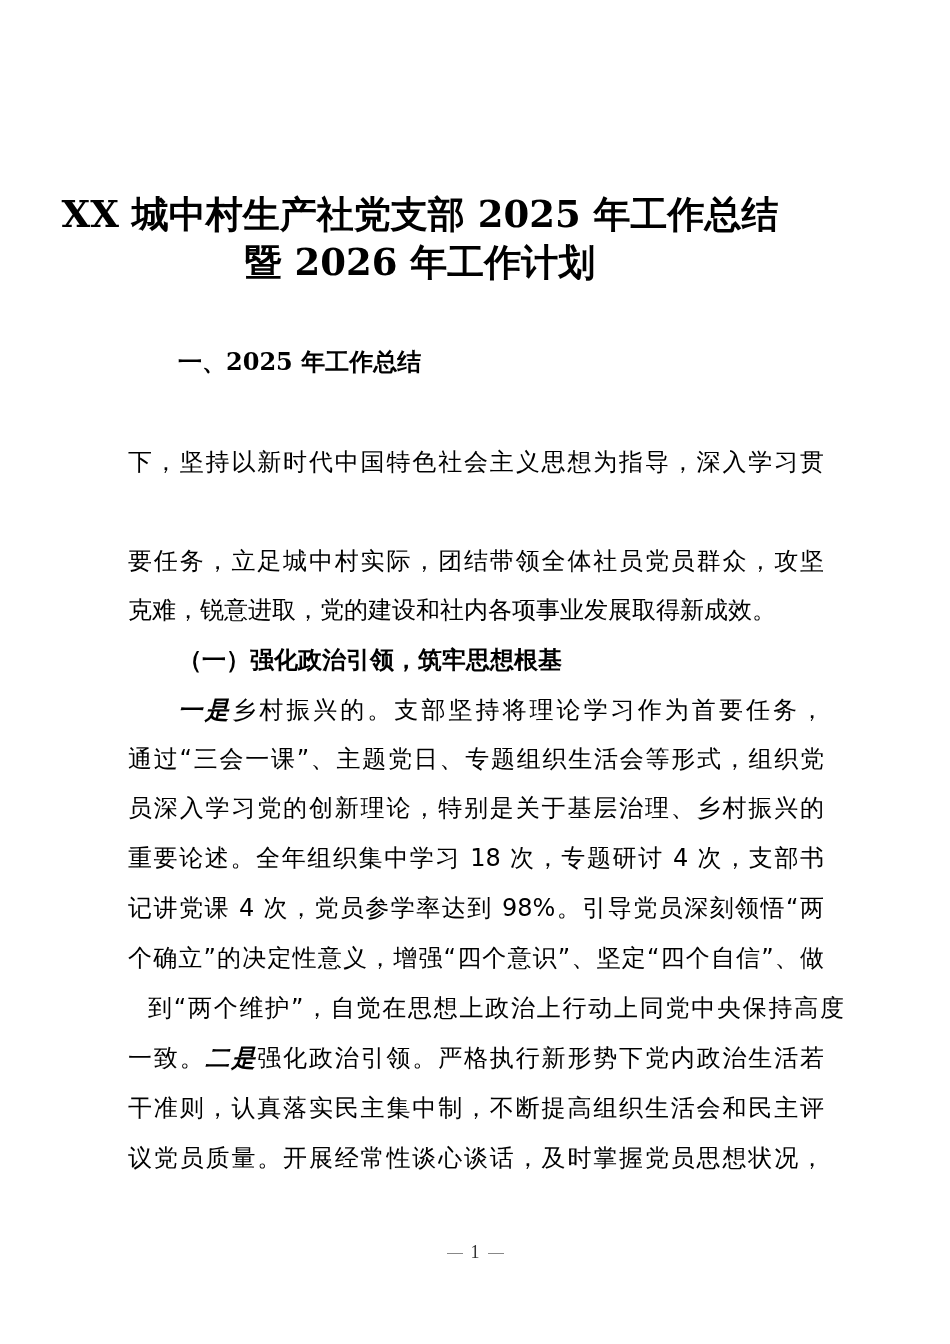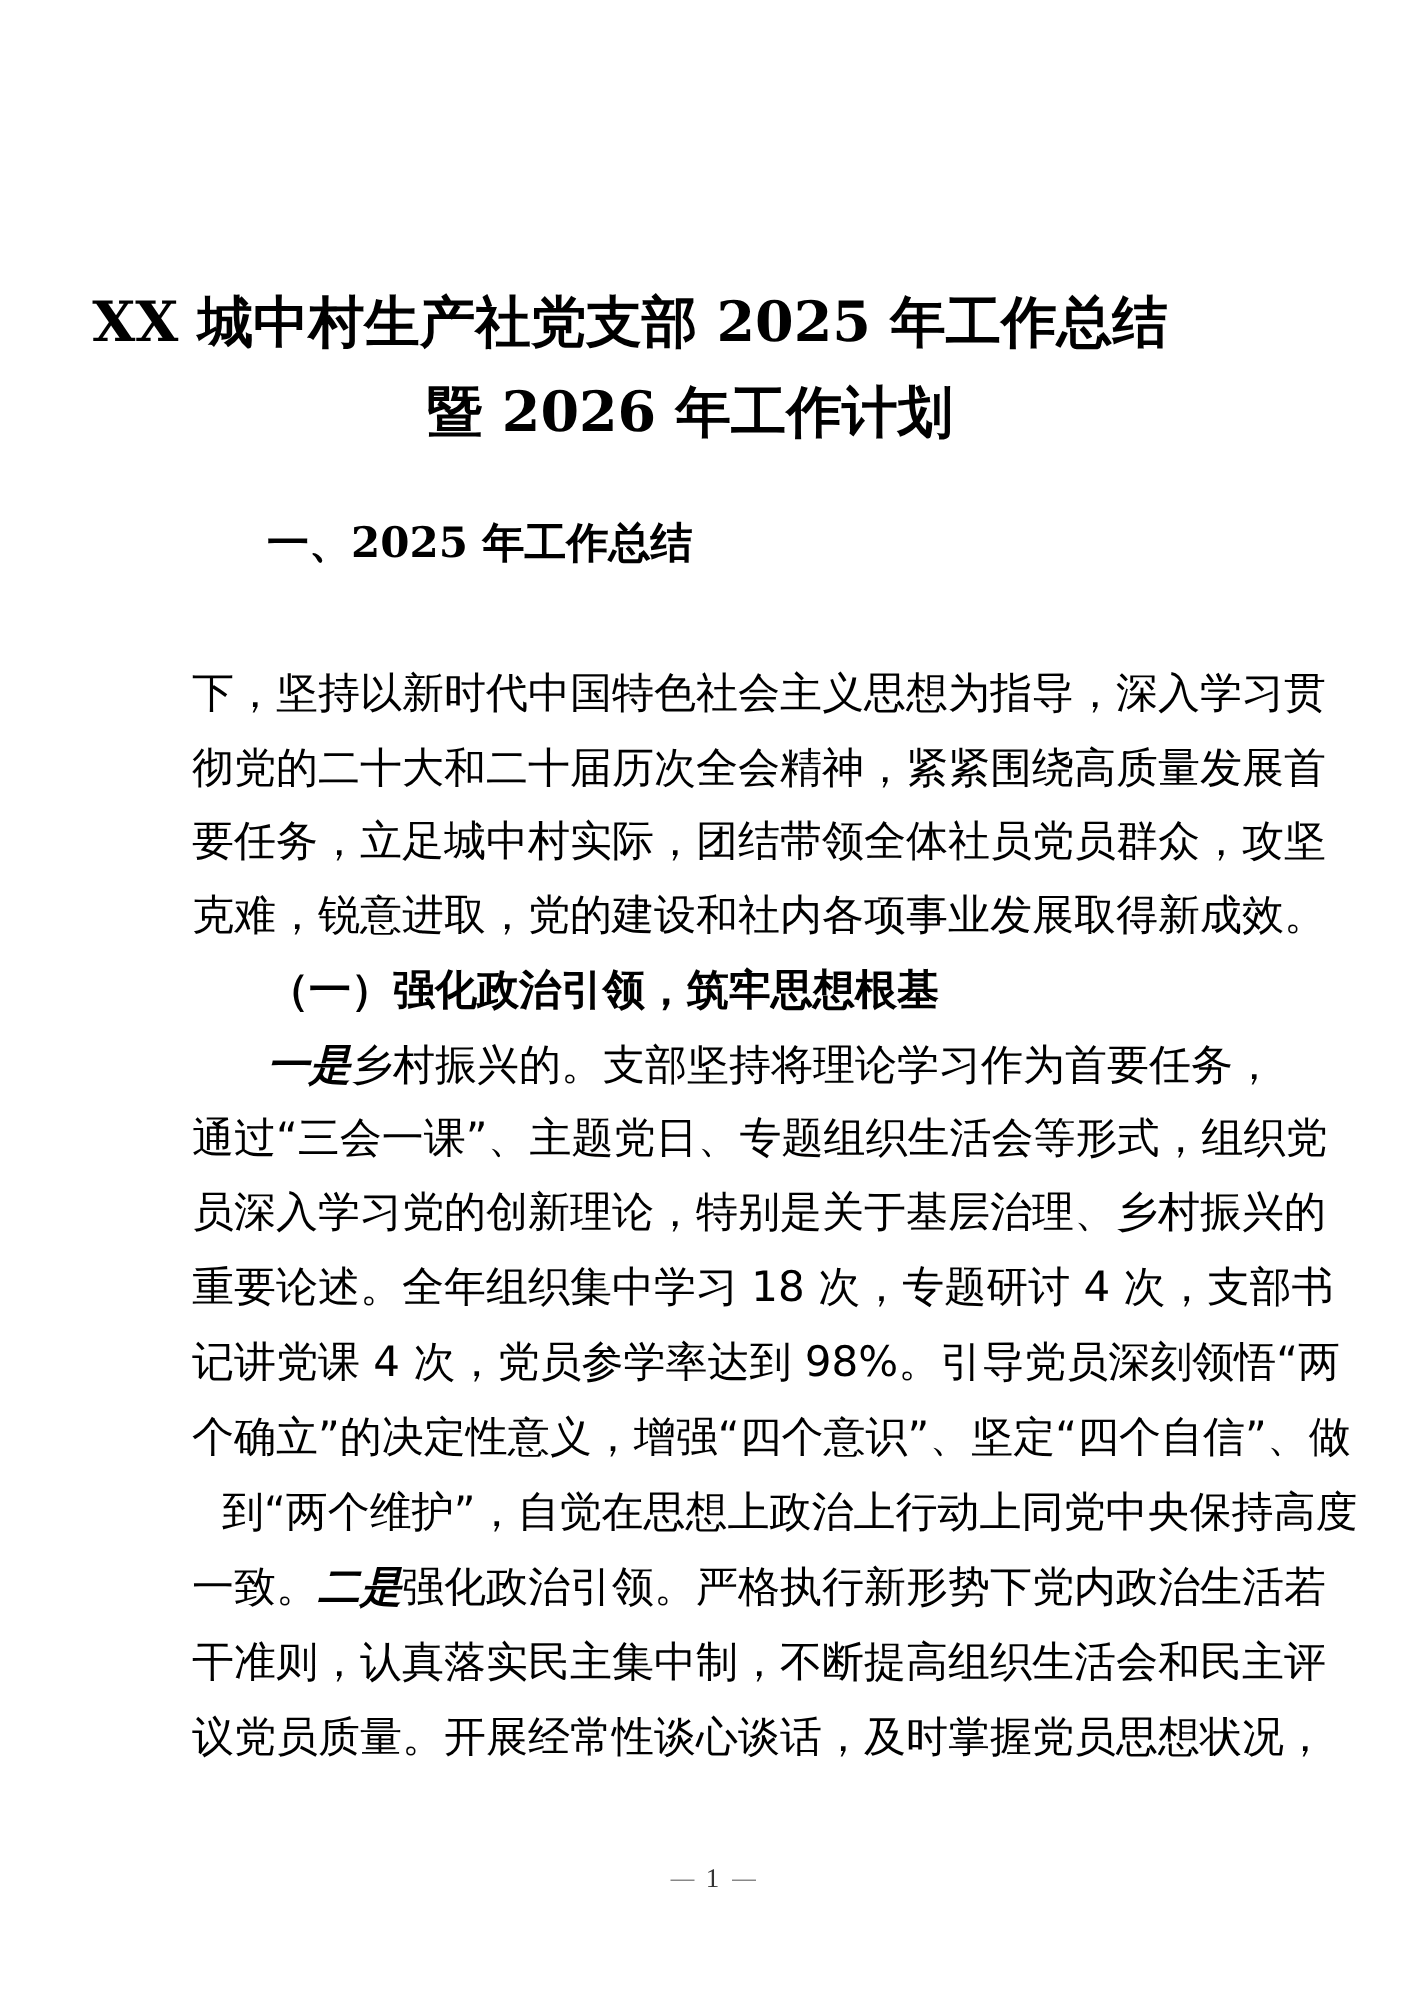--- a/index.html
+++ b/index.html
@@ -4,25 +4,25 @@
 <style>
   html, body { margin: 0; padding: 0; background: #ffffff; }
   body { width: 950px; height: 1344px; position: relative; overflow: hidden; color: #000; }
   .page { position: absolute; left: 0; top: 0; width: 950px; height: 1344px; background: #fff; }
   .title {
     position: absolute; left: 0; width: 840px; text-align: center;
     font-family: "DejaVu Serif", "Liberation Serif", serif; font-weight: bold;
     font-size: 37px; line-height: 52px; letter-spacing: 0px;
   }
   .title.l1 { top: 188px; }
-  .title.l2 { top: 248px; padding-left: 40px; }
+  .title.l2 { top: 236px; }
   .line {
     position: absolute; left: 128px; width: 696px; height: 48px;
     font-family: "DejaVu Sans", "Liberation Sans", sans-serif;
-    font-size: 28px; line-height: 48px; white-space: nowrap;
+    font-size: 24px; line-height: 48px; white-space: nowrap;
     text-align: justify; text-align-last: justify;
   }
   .line.indent { left: 178px; width: 646px; }
   .line.last { text-align-last: left; }
   .h1 { font-weight: bold; text-align-last: left; font-family: "DejaVu Serif", "Liberation Serif", serif; }
   .h2 { font-weight: bold; text-align-last: left; left: 178px; }
   b { font-weight: bold; font-style: italic; }
   .footer {
     position: absolute; top: 1242px; left: 0; width: 950px; text-align: center;
     font-family: "Liberation Serif", serif; font-size: 18px; color: #333;
@@ -33,21 +33,20 @@
 <body>
 
 <div class="page">
 
   <div class="title l1">XX 城中村生产社党支部 2025 年工作总结</div>
   <div class="title l2">暨 2026 年工作计划</div>
 
   <div class="line indent h1" style="top:338px;">一、2025 年工作总结</div>
 
   <div class="line" style="top:438px;">下，坚持以新时代中国特色社会主义思想为指导，深入学习贯</div>
-  <div class="line" style="top:488px;">彻党的二十大和二十届历次全会精神，紧紧围绕高质量发展首</div>
   <div class="line" style="top:537px;">要任务，立足城中村实际，团结带领全体社员党员群众，攻坚</div>
   <div class="line last" style="top:586px;">克难，锐意进取，党的建设和社内各项事业发展取得新成效。</div>
 
   <div class="line h2" style="top:636px;">（一）强化政治引领，筑牢思想根基</div>
 
   <div class="line indent" style="top:686px;"><b>一是</b><span>乡村振兴的。支部坚持将理论学习作为首要任务，</span></div>
   <div class="line" style="top:735px;">通过“三会一课”、主题党日、专题组织生活会等形式，组织党</div>
   <div class="line" style="top:784px;">员深入学习党的创新理论，特别是关于基层治理、乡村振兴的</div>
   <div class="line" style="top:834px;">重要论述。全年组织集中学习 18 次，专题研讨 4 次，支部书</div>
   <div class="line" style="top:884px;">记讲党课 4 次，党员参学率达到 98%。引导党员深刻领悟“两</div>

